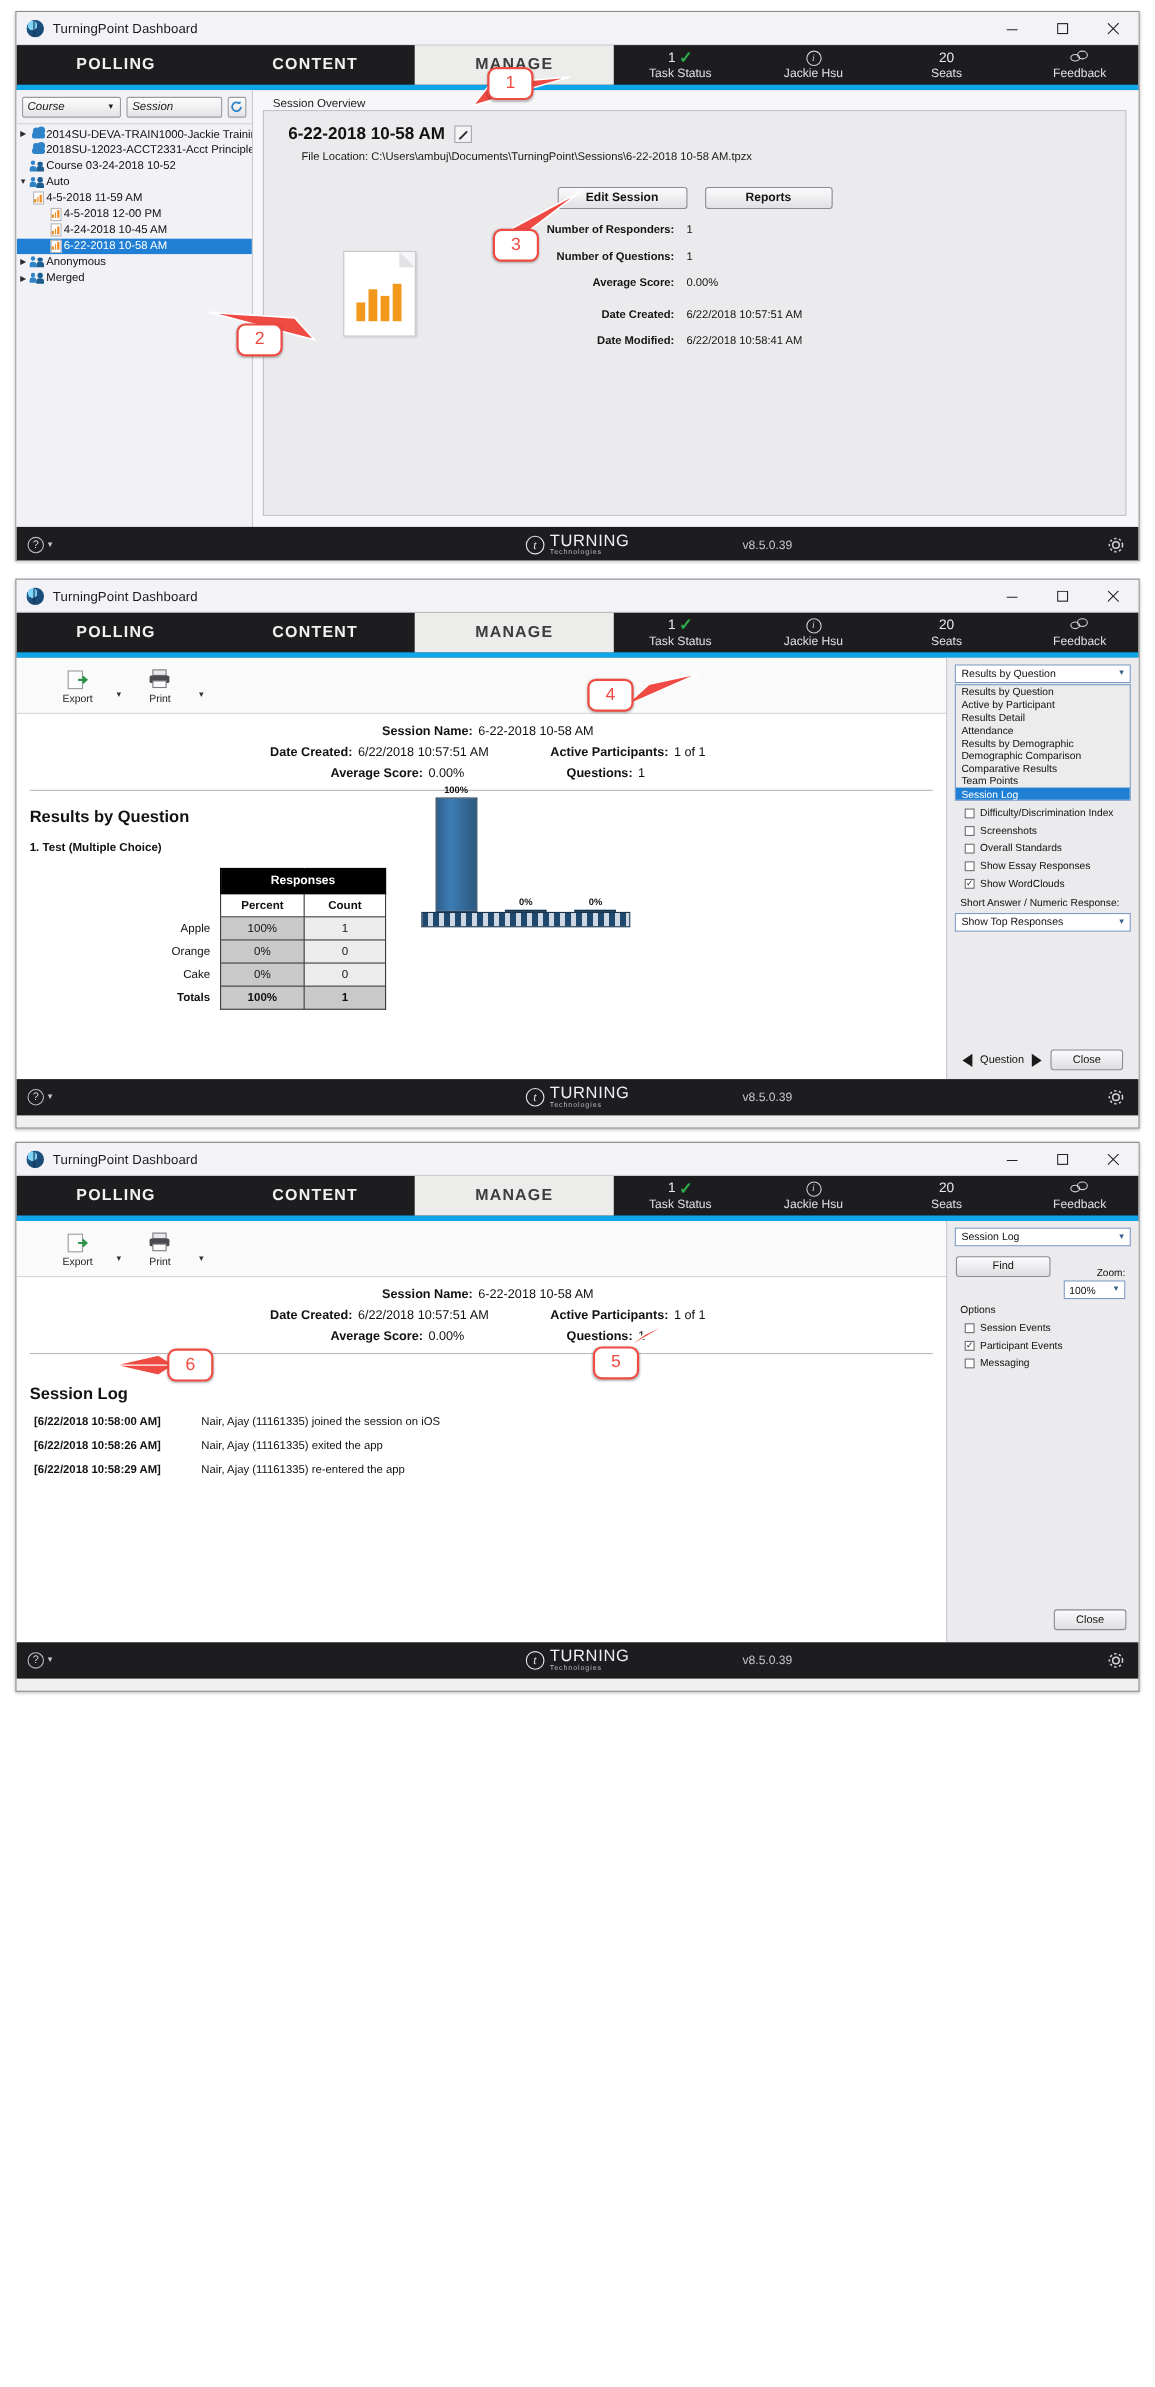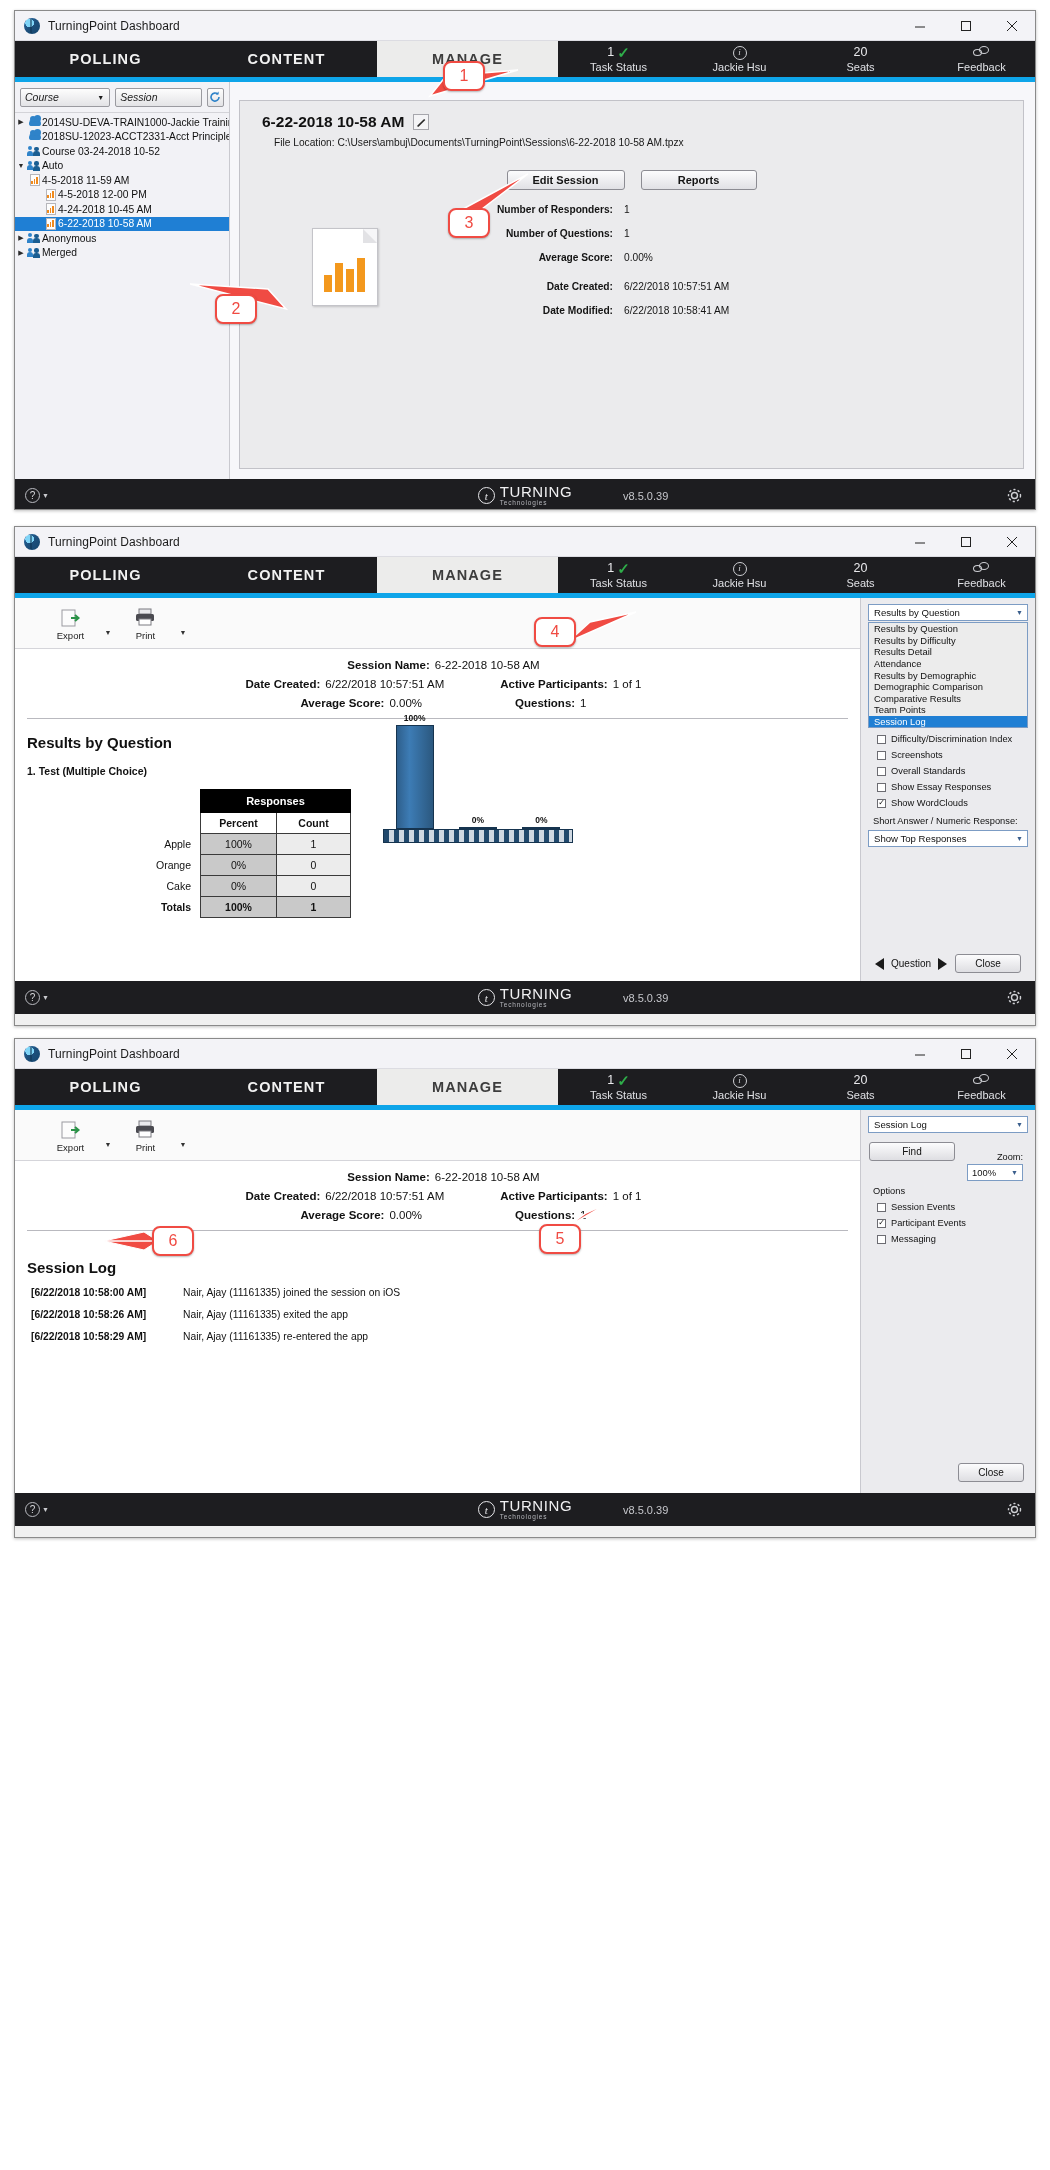--- a/index.html
+++ b/index.html
@@ -97,21 +97,21 @@
   }
   .brand-mark {
     width:17px;height:17px;border-radius:50%;
     border:1.5px solid #e7e7ea; color:#e7e7ea;
     display:flex;align-items:center;justify-content:center;
     font-size:11px; font-style:italic; font-family:"Liberation Serif",serif;
   }
   .brand-txt { line-height:1; }
   .brand-1 { font-size:15px; letter-spacing:.6px; color:#f0f0f2; font-family:"Liberation Sans",sans-serif;}
   .brand-2 { font-size:6.5px; letter-spacing:.8px; color:#b6b7bc; margin-top:1px;}
-  .sb-ver { position:absolute; left:608px; font-size:11px; color:#c6c7cc; }
+  .sb-ver { position:absolute; left:660px; font-size:11px; color:#c6c7cc; }
   .sb-gear { position:absolute; right:12px; width:17px;height:17px; }
   
   .w1body { height:397px; background:#f7f7fa; display:flex; position:relative; }
   .w1left { width:215px; border-right:1px solid #c9c9cf; background:#f2f2f6; display:flex; flex-direction:column;}
   .filtrow { height:30px; display:flex; align-items:center; gap:5px; padding:0 5px;font-style:italic; }
   .selbox {
     height:19px; border:1px solid #9a9aa0; border-radius:2px;
     background:linear-gradient(#fdfdfd,#e3e3e6);
     font-size:10.5px; color:#1c1c1c; display:flex; align-items:center;
     padding:0 4px; position:relative;
@@ -456,20 +456,23 @@
                 <b></b>
                 <b></b>
               </span>
             </span>
             <span>Merged</span>
           </div>
         </div>
     </div>
 
     <div class="w1right">
+      <div class="tabstrip">
+        <div class="tab">Session Overview</div>
+      </div>
       <div class="detailpanel">
         <div class="dp-title">
           <span>6-22-2018 10-58 AM</span>
           <span class="penbtn">
             <svg width="11" height="11" viewBox="0 0 11 11">
                 <path d="M1 9 L2.4 7.6 L8.1 1.9 L9.3 3.1 L3.6 8.8 L2.2 10 Z" fill="#2a2a2a"></path>
               </svg>
           </span>
         </div>
         <div class="dp-loc">File Location: C:\Users\ambuj\Documents\TurningPoint\Sessions\6-22-2018 10-58 AM.tpzx</div>
@@ -690,21 +693,21 @@
         </div>
     </div>
 
     <div class="w2side">
       <div class="ddl">
         <span>Results by Question</span>
         <span class="arw">▼</span>
       </div>
       <div class="ddlist" id="ddlist2">
           <div class="ddopt">Results by Question</div>
-          <div class="ddopt">Results by Difficulty</div>
+          <div class="ddopt">Active by Participant</div>
           <div class="ddopt">Results Detail</div>
           <div class="ddopt">Attendance</div>
           <div class="ddopt">Results by Demographic</div>
           <div class="ddopt">Demographic Comparison</div>
           <div class="ddopt">Comparative Results</div>
           <div class="ddopt">Team Points</div>
           <div class="ddopt sel">Session Log</div>
         </div>
       <div id="opts2">
           <div class="chk">

